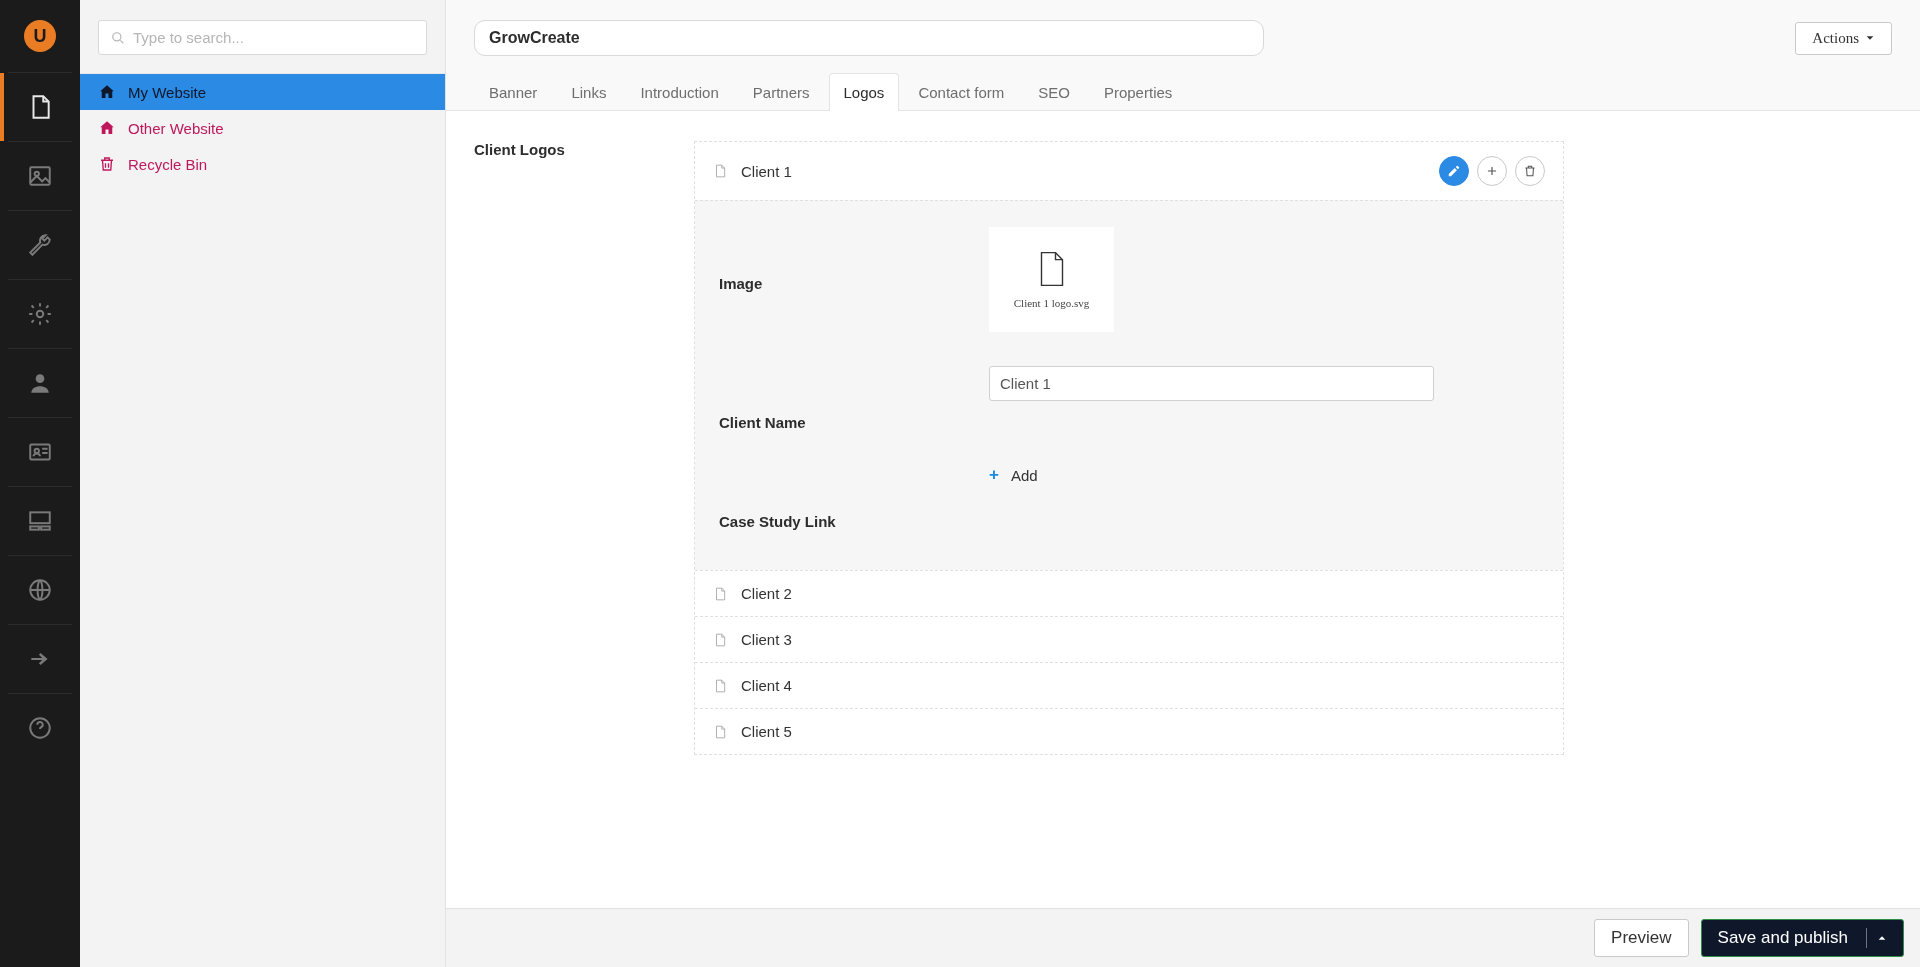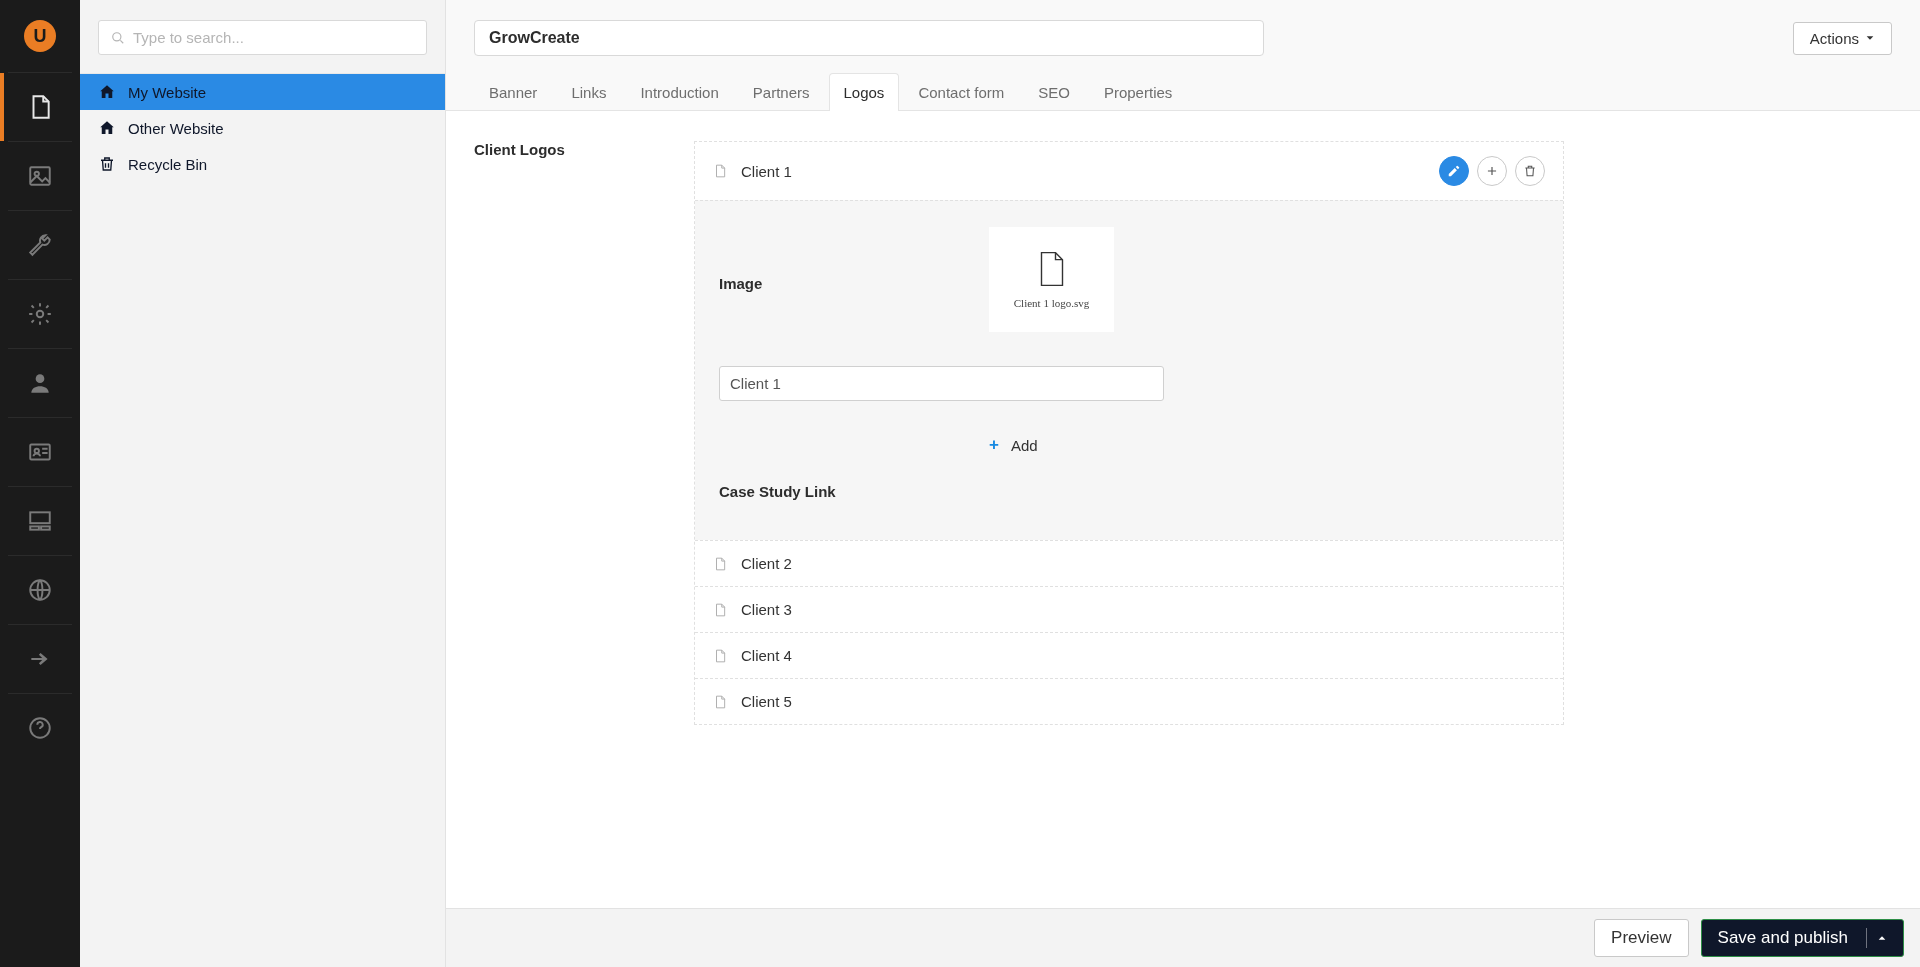--- a/index.html
+++ b/index.html
@@ -17,30 +17,30 @@
   .rail-sep { width: 64px; height: 1px; background: #2b2b2b; }
 
   
   .tree { width: 366px; background: #f3f3f3; border-right: 1px solid #e2e2e2; display: flex; flex-direction: column; }
   .tree-search { padding: 20px 18px 18px; border-bottom: 1px solid #e8e8e8; }
   .tree-search-box { display: flex; align-items: center; gap: 8px; background: #fff; border: 1px solid #d9d9d9; border-radius: 3px; padding: 8px 12px; color: #9a9a9a; }
   .tree-search-box input { border: none; outline: none; flex: 1; font-size: 15px; color: #444; }
   .tree-search-box input::placeholder { color: #b5b5b5; }
   .tree-section-label { padding: 22px 18px 10px; font-size: 13px; letter-spacing: 0.3px; color: #9a9a9a; font-weight: 500; }
   .tree-list { list-style: none; }
-  .tree-item { display: flex; align-items: center; gap: 12px; padding: 9px 18px; color: #0f172a; cursor: pointer; font-size: 15px; }
+  .tree-item { display: flex; align-items: center; gap: 12px; padding: 9px 18px; color: #be185d; cursor: pointer; font-size: 15px; }
   .tree-item.active { background: #2a8ae4; color: #0f172a; }
   .tree-item svg { width: 18px; height: 18px; flex-shrink: 0; }
 
   
   .editor { flex: 1; display: flex; flex-direction: column; min-width: 0; background: #f9f9f9; }
   .editor-header { padding: 20px 28px 0; border-bottom: 1px solid #e4e4e4; background: #f9f9f9; }
   .header-row { display: flex; gap: 20px; align-items: center; }
-  .node-name { flex: 1; max-width: 790px; background: #fff; border: 1px solid #d9d9d9; border-radius: 4px; padding: 8px 14px; font-size: 16px; font-weight: 600; color: #2d2d2d; }
-  .actions-btn { margin-left: auto; padding: 7px 16px; background: #fff; border: 1px solid #c9c9c9; border-radius: 3px; font-size: 15px; color: #333; cursor: pointer; display: flex; align-items: center; gap: 6px; }
+  .node-name { flex: 1; max-width: 790px; background: #fff; border: 1px solid #d9d9d9; border-radius: 11px; padding: 8px 14px; font-size: 16px; font-weight: 600; color: #2d2d2d; }
+  .actions-btn { margin-left: auto; padding: 7px 16px; background: #fff; border: 1px solid #c9c9c9; border-radius: 3px; font-size: 15px; color: #333; cursor: pointer; display: flex; align-items: center; gap: 6px; font-family: Liberation Serif, serif; }
   .tabs { display: flex; gap: 4px; margin-top: 16px; }
   .tab { padding: 10px 14px; font-size: 15px; color: #6e6e6e; cursor: pointer; border: 1px solid transparent; border-bottom: none; border-radius: 4px 4px 0 0; position: relative; top: 1px; background: transparent; }
   .tab.active { background: #fff; border-color: #e4e4e4; color: #2d2d2d; }
 
   .editor-body { flex: 1; overflow-y: auto; background: #fff; padding: 30px 28px 60px; }
   .prop-group-label { font-weight: 600; color: #2d2d2d; font-size: 15px; }
   .prop-row { display: flex; gap: 40px; }
   .prop-row > .prop-label-col { width: 180px; flex-shrink: 0; }
   .prop-row > .prop-value-col { flex: 1; max-width: 870px; }
 
@@ -255,20 +255,21 @@
                   <div class="thumb">
                     <svg viewBox="0 0 24 30" fill="none" stroke="#333" stroke-width="1.2">
                         <path d="M3 1h12l6 6v22H3z"></path>
                         <path d="M15 1v6h6"></path>
                       </svg>
                     <span class="fname">Client 1 logo.svg</span>
                   </div>
                 </div>
               </div>
               <div class="field">
+                <div class="field-label">Client Name</div>
                 <div class="field-value">
                   <input class="text-input" value="Client 1" style="">
                 </div>
               </div>
               <div class="field">
                 <div class="field-label">Case Study Link</div>
                 <div class="field-value">
                   <div class="add-link">
                     <span class="plus">+</span>
                     <span>Add</span>

